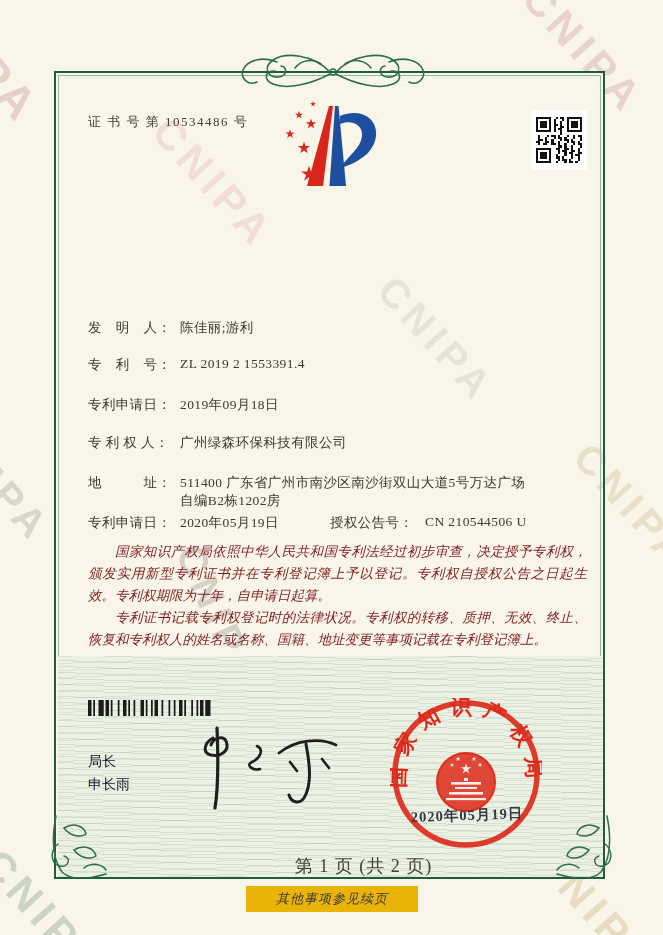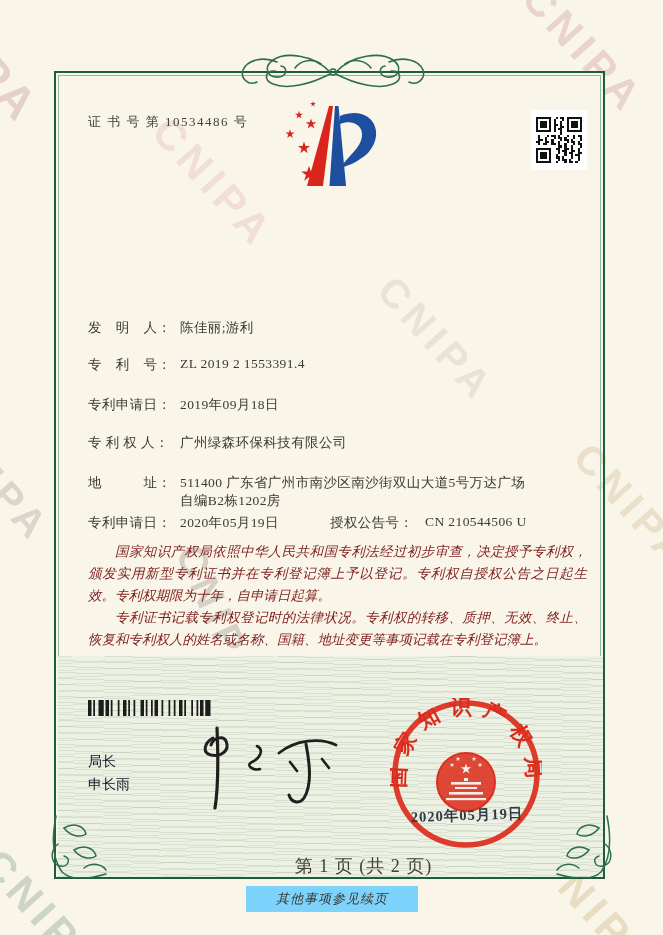--- a/index.html
+++ b/index.html
@@ -35,21 +35,21 @@
   .body-text p{margin:0;text-indent:2em;}
   .barcode{position:absolute;left:88px;top:700px;}
   .signer{position:absolute;left:88px;top:750px;font-family:"Liberation Sans","DejaVu Sans",sans-serif;
           font-size:14px;color:#0f172a;line-height:23px;}
   .sig-svg{position:absolute;left:183px;top:722px;}
   .seal{position:absolute;left:390px;top:698px;width:152px;height:152px;}
   .seal-date{position:absolute;left:394px;top:806px;width:146px;text-align:center;
              font-size:14.5px;font-weight:bold;color:#333a47;letter-spacing:1px;transform:rotate(-2deg);}
   .page-num{position:absolute;left:54px;top:854px;width:619px;text-align:center;
             font-size:18px;color:#3f3e38;letter-spacing:1px;}
-  .cont-note{position:absolute;left:246px;top:886px;width:172px;height:26px;background:#7dd3fc;
+  .cont-note{position:absolute;left:246px;top:886px;width:172px;height:26px;background:#eab308;
              text-align:center;line-height:26px;font-size:13px;color:#3b3a34;letter-spacing:1px;font-style:italic;}
   .ornament-top{position:absolute;left:233px;top:50px;}
   .corner-bl{position:absolute;left:48px;top:814px;}
   .corner-br{position:absolute;left:553px;top:814px;transform:scaleX(-1);}
 </style>
 </head>
 <body>
 
 <div class="page">
 

